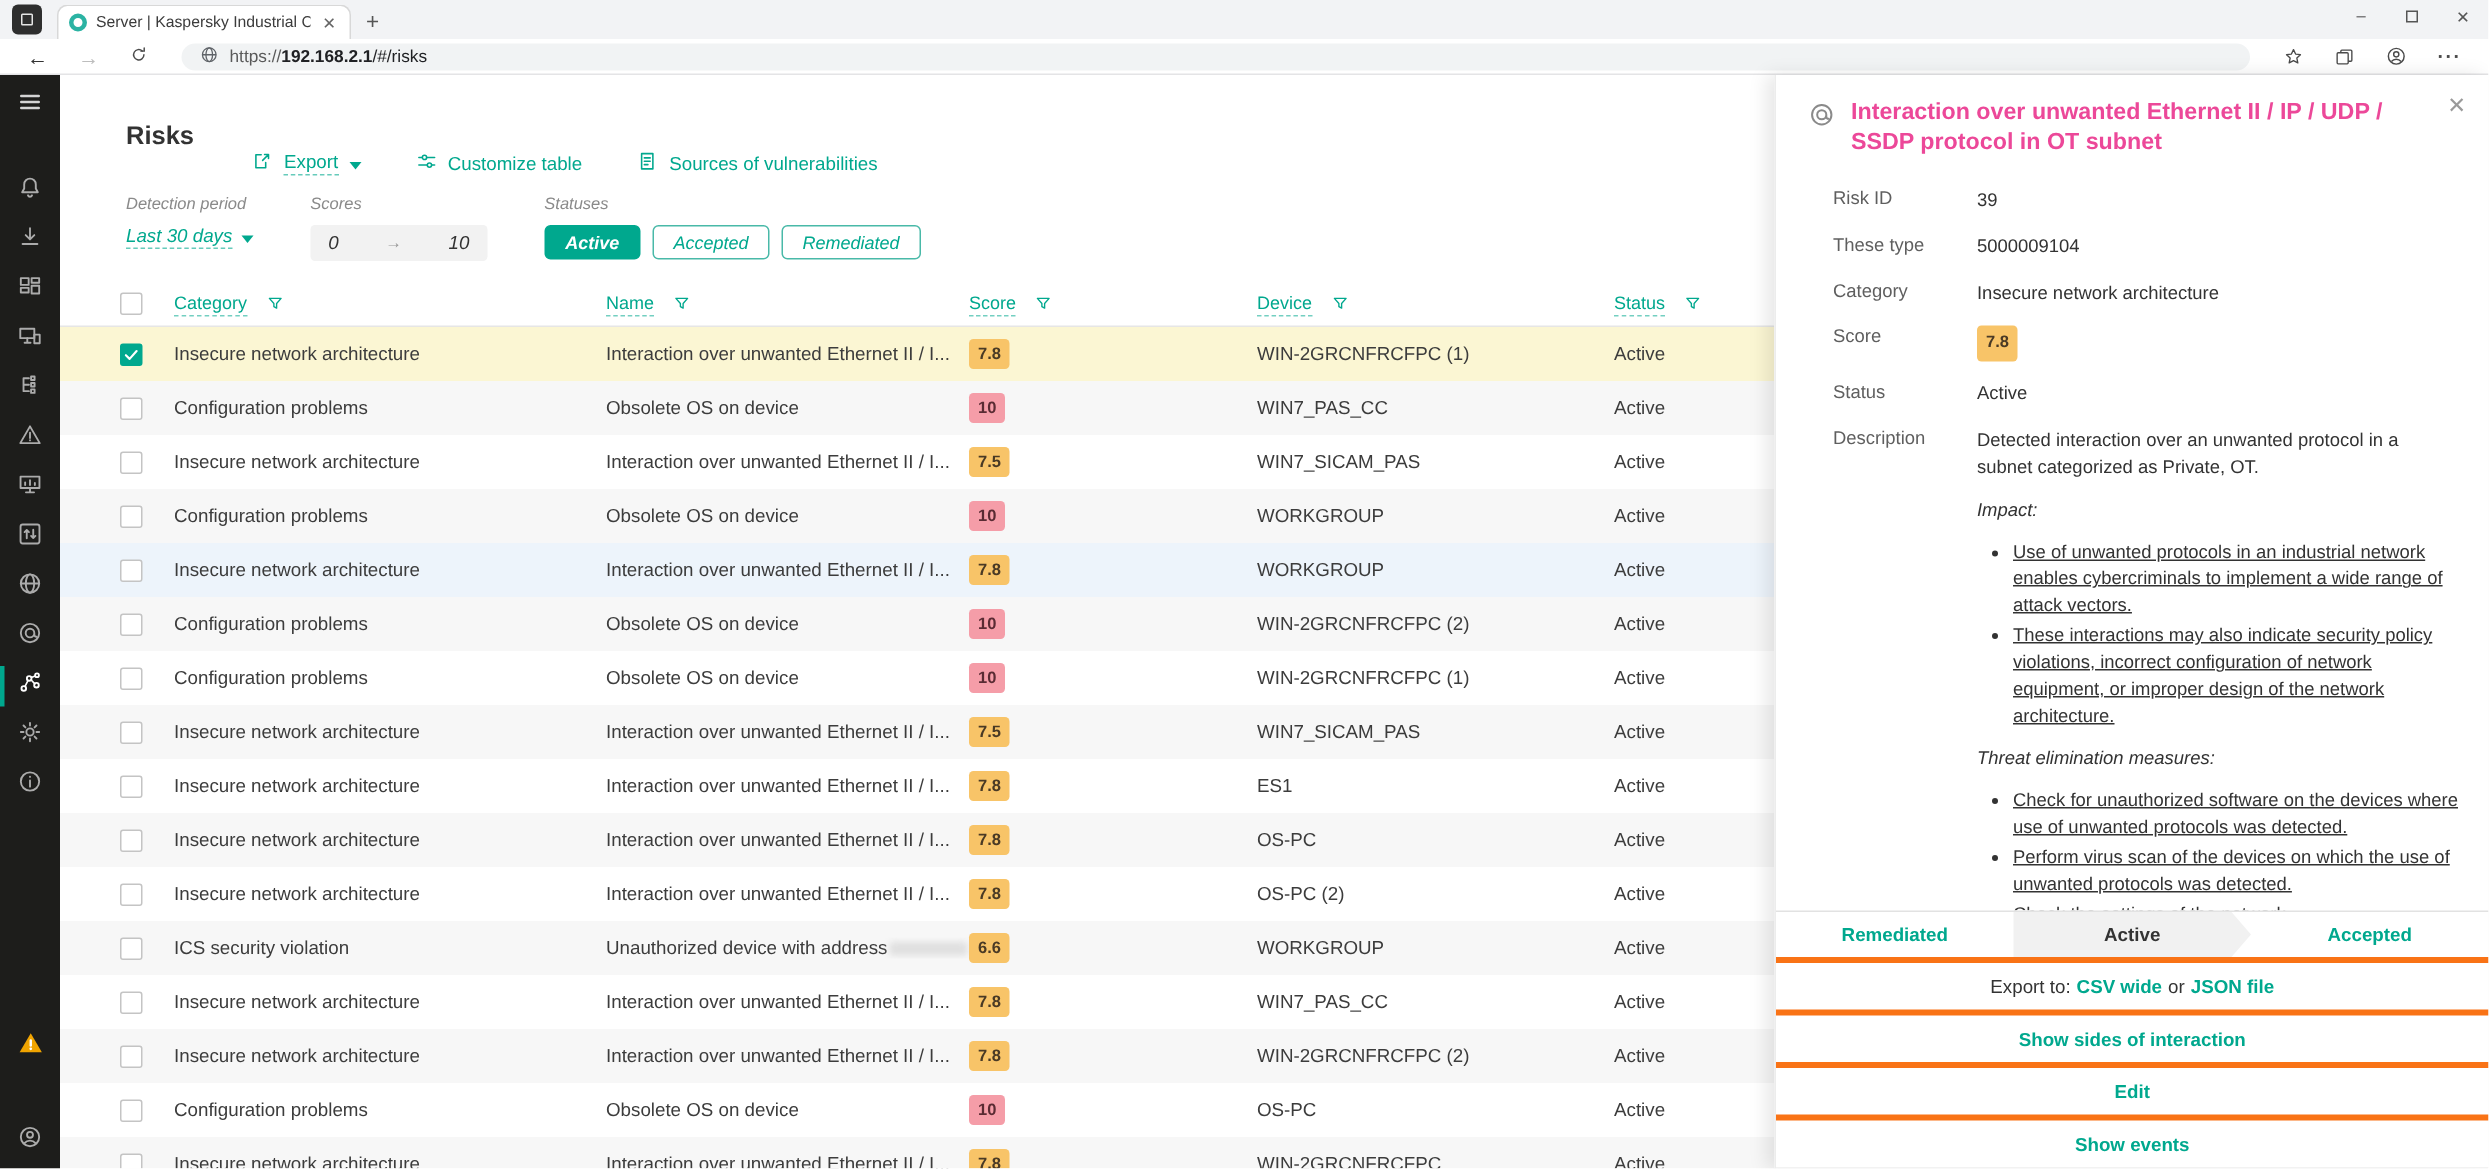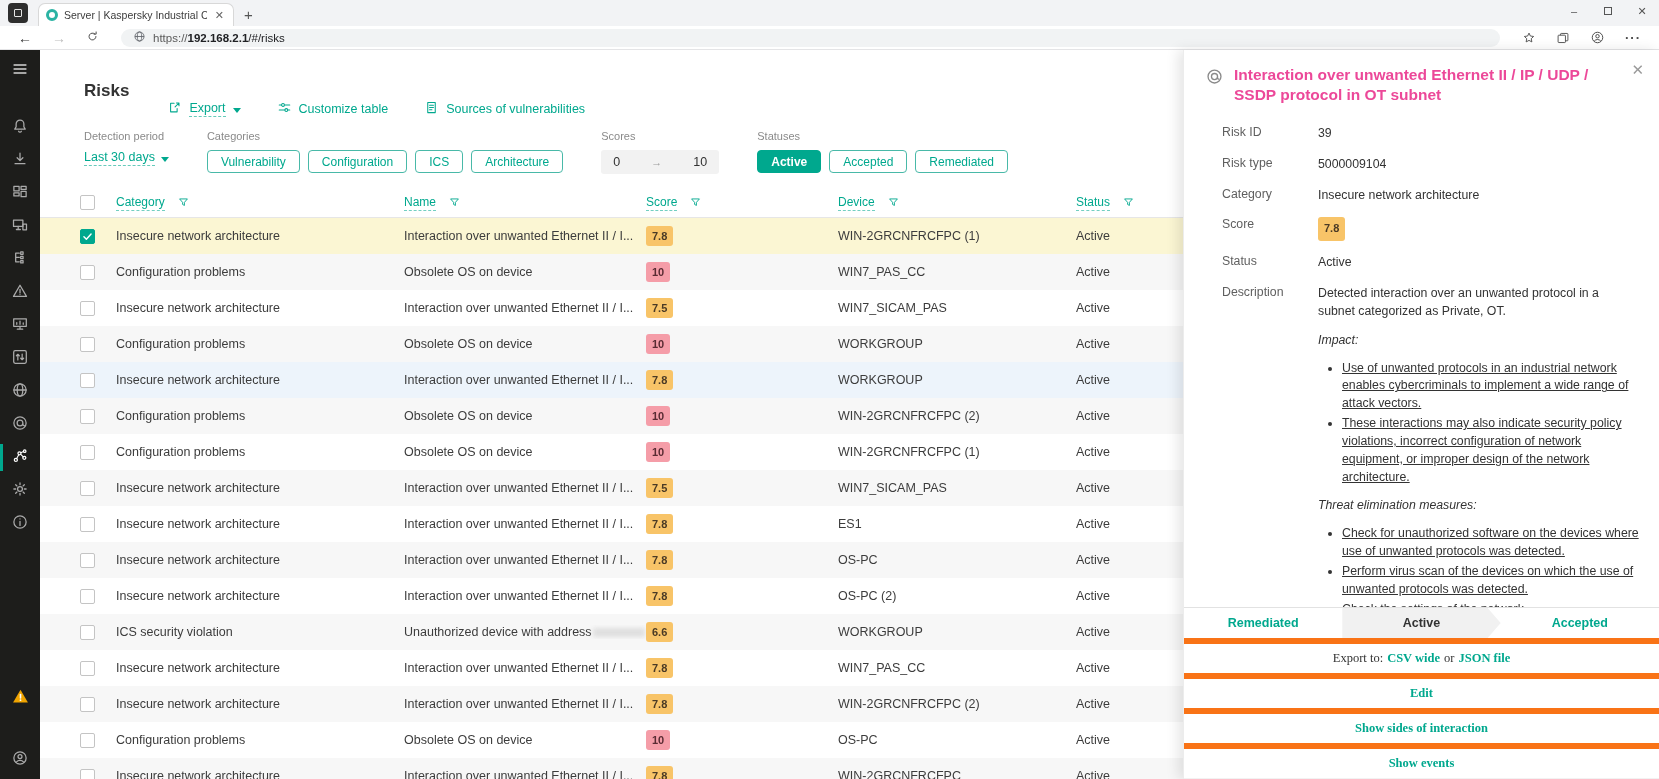--- a/index.html
+++ b/index.html
@@ -38,21 +38,21 @@
   .sb-bottom .sb-item { height:38px; }
 
   
   .main { position:absolute; left:40px; width:1143px; top:0; bottom:0; background:#fff; display:flex; flex-direction:column; overflow:hidden; }
   .app-header { display:flex; align-items:center; gap:38px; padding:13px 24px 6px 44px; }
   .page-title { font-size:17px; font-weight:bold; color:#333; }
   .hdr-action { display:flex; align-items:center; gap:7px; color:var(--accent,#00A88E); font-size:12.5px; }
   .hdr-action .lbl-dashed { border-bottom:1px dashed rgba(0,168,142,.6); padding-bottom:1px; }
   .caret { width:0; height:0; border-left:4px solid transparent; border-right:4px solid transparent; border-top:5px solid var(--accent,#00A88E); margin-top:2px; }
 
-  .filters { display:flex; gap:38px; padding:6px 24px 14px 44px; }
+  .filters { display:flex; gap:38px; padding:6px 24px 14px 44px;font-style:italic; }
   .f-label { font-size:11px; color:#8a8a8a; margin-bottom:8px; }
   .dp-value { font-size:12.5px; color:var(--accent,#00A88E); display:flex; align-items:center; gap:6px; }
   .dp-value b { font-weight:normal; border-bottom:1px dashed rgba(0,168,142,.6); padding-bottom:1px; }
   .chips { display:flex; gap:8px; }
   .chip { height:23px; padding:0 13px; display:flex; align-items:center; border:1px solid #49b9a8; border-radius:4px; color:var(--accent,#00A88E); font-size:12px; background:#fff; }
   .chip.on { background:var(--accent,#00A88E); border-color:var(--accent,#00A88E); color:#fff; font-weight:bold; }
   .score-range { width:118px; height:24px; background:#f2f2f2; border-radius:3px; display:flex; align-items:center; justify-content:space-between; padding:0 12px; font-size:12.5px; color:#333; }
   .score-range .arr { color:#9a9a9a; font-size:11px; }
 
   .grid { display:grid; grid-template-columns:36px 288px 242px 192px 238px 1fr; align-items:center; padding-left:40px; }
@@ -85,21 +85,21 @@
   .plabel { width:96px; color:#5f5f5f; flex-shrink:0; }
   .pvalue { color:#333; line-height:1.45; }
   .pvalue p { margin:0 0 11px; }
   .pvalue em { display:block; margin:11px 0 0; font-style:italic; }
   .pvalue ul { margin:10px 0 0; padding-left:24px;text-decoration:underline; }
   .pvalue li { margin-bottom:2px; }
   .panel-footer { border-top:1px solid #e2e2e2; display:flex; flex-direction:column; }
   .toggle { height:30px; display:flex; align-items:stretch; }
   .tg-seg { flex:1; display:flex; align-items:center; justify-content:center; font-size:12.5px; font-weight:bold; color:var(--accent,#00A88E); }
   .tg-seg.current { background:#f1f1f1; color:#333; clip-path:polygon(0 0, calc(100% - 13px) 0, 100% 50%, calc(100% - 13px) 100%, 0 100%); }
-  .f-row { height:35px; border-top:6px solid #f97316; display:flex; align-items:center; justify-content:center; font-size:12.5px; gap:4px;font-family:Liberation Serif, serif; }
+  .f-row { height:35px; border-top:4px solid #f97316; display:flex; align-items:center; justify-content:center; font-size:12.5px; gap:4px; }
   .f-link { color:var(--accent,#00A88E); font-weight:bold; }
   .f-fill { flex:1; border-top:1px solid #f2f2f2; }
 </style>
 </head>
 <body>
 
 <div class="tabbar">
   <div class="win-tab-btn">
       <span></span>
     </div>
@@ -299,29 +299,20 @@
 
     <div class="filters">
       <div>
         <div class="f-label">Detection period</div>
         <div class="dp-value">
             <b>Last 30 days</b>
             <span class="caret"></span>
           </div>
       </div>
       <div>
-        <div class="f-label">Categories</div>
-        <div class="chips">
-            <div class="chip">Vulnerability</div>
-            <div class="chip">Configuration</div>
-            <div class="chip">ICS</div>
-            <div class="chip">Architecture</div>
-          </div>
-      </div>
-      <div>
         <div class="f-label">Scores</div>
         <div class="score-range">
           <span>0</span>
           <span class="arr">→</span>
           <span>10</span>
         </div>
       </div>
       <div>
         <div class="f-label">Statuses</div>
         <div class="chips">
@@ -563,21 +554,21 @@
           </svg></span>
       <div class="p-title">Interaction over unwanted Ethernet II / IP / UDP / SSDP protocol in OT subnet</div>
       <span class="p-close">✕</span>
     </div>
     <div class="panel-fields">
         <div class="pfrow">
           <div class="plabel">Risk ID</div>
           <div class="pvalue"><span>39</span></div>
         </div>
         <div class="pfrow">
-          <div class="plabel">Risk type</div>
+          <div class="plabel">These type</div>
           <div class="pvalue"><span>5000009104</span></div>
         </div>
         <div class="pfrow">
           <div class="plabel">Category</div>
           <div class="pvalue"><span>Insecure network architecture</span></div>
         </div>
         <div class="pfrow">
           <div class="plabel">Score</div>
           <div class="pvalue"><span class="badge high">7.8</span></div>
         </div>
@@ -610,24 +601,24 @@
           <div class="tg-seg">Accepted</div>
         </div>
       <div class="f-row">
         <span>Export to:</span>
         <span class="f-link">CSV wide</span>
         <span>or</span>
         <span class="f-link">JSON file</span>
       </div>
       <div style="display:flex;flex-direction:column;">
           <div class="f-row">
+            <span class="f-link">Show sides of interaction</span>
+          </div>
+          <div class="f-row">
             <span class="f-link">Edit</span>
-          </div>
-          <div class="f-row">
-            <span class="f-link">Show sides of interaction</span>
           </div>
           <div class="f-row">
             <span class="f-link">Show events</span>
           </div>
         </div>
       <div class="f-fill"></div>
     </div>
   </div>
 </div>
 

